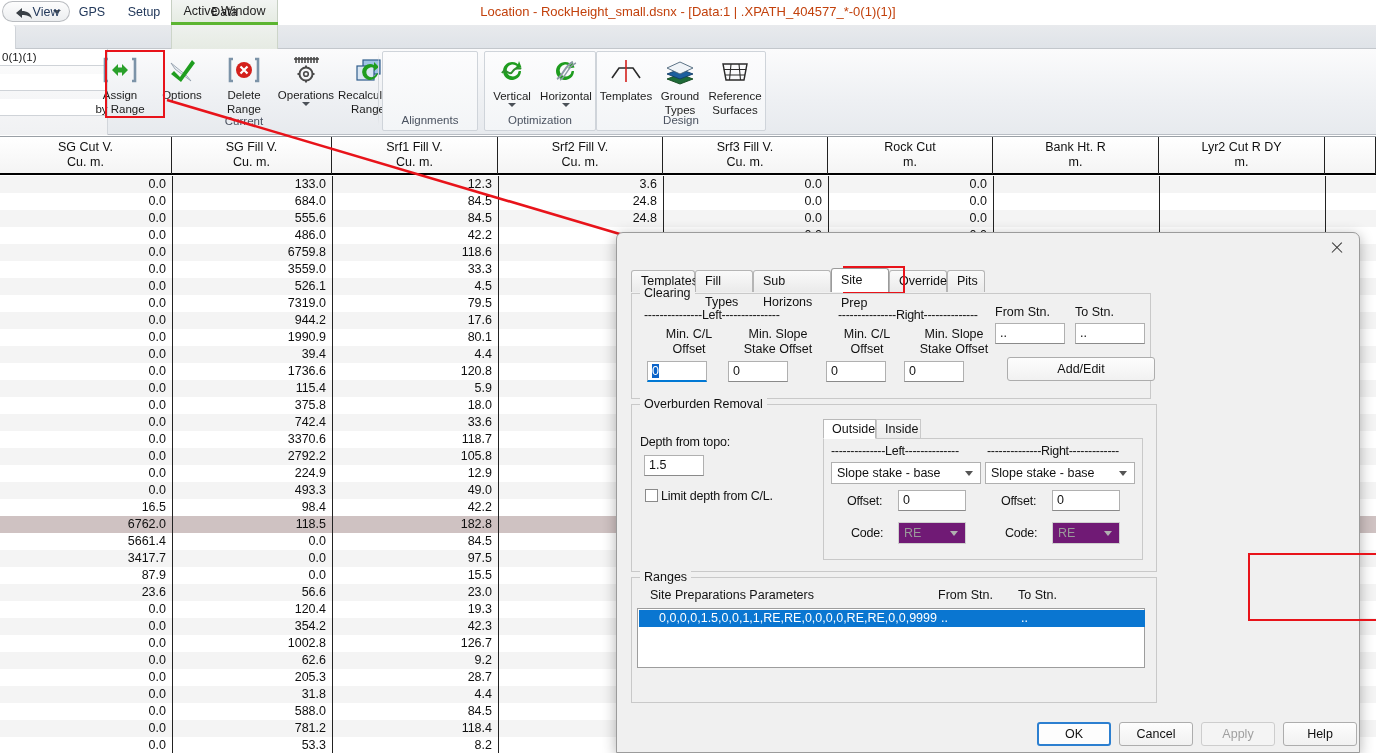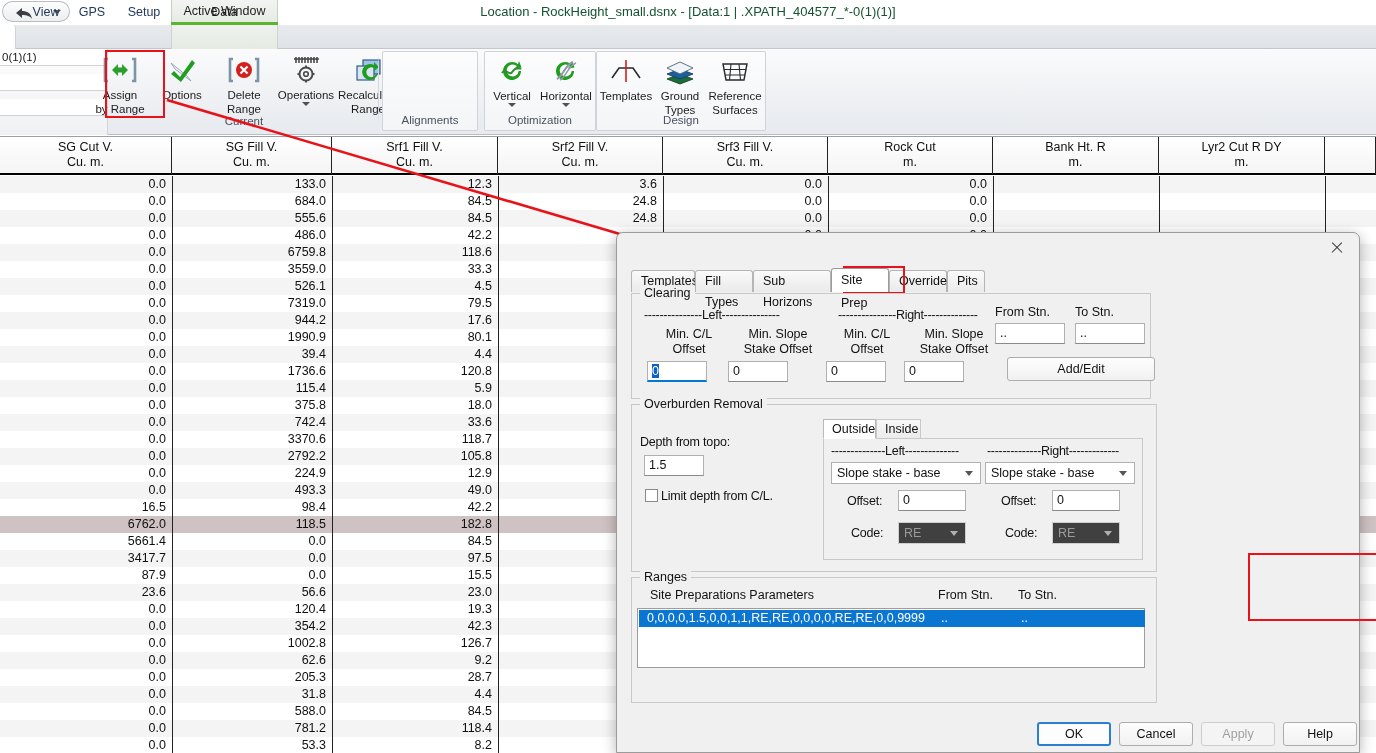--- a/index.html
+++ b/index.html
@@ -14,21 +14,21 @@
   }
   #app { position: relative; width: 1376px; height: 753px; }
 
   
   .titlebar {
     position: absolute; left: 0; top: 0; width: 1376px; height: 24px;
     background: #ffffff;
   }
   .titlebar-text {
     position: absolute; left: 0; top: 0; width: 1376px; height: 24px;
-    line-height: 24px; text-align: center; font-size: 13px; color: #14532d;
+    line-height: 24px; text-align: center; font-size: 13px; color: #c2410c;
   }
   .qat-back {
     position: absolute; left: 2px; top: 1px; width: 42px; height: 21px;
     border: 1px solid #b9bcc0; border-right: none;
     border-radius: 11px 0 0 11px;
     background: linear-gradient(#fdfdfd, #eceef0);
   }
   .qat-back svg { position:absolute; left:10px; top:3px; }
   .qat-drop {
     position: absolute; left: 44px; top: 1px; width: 26px; height: 21px;
@@ -230,21 +230,21 @@
     font-size: 12.5px; color: #111; text-align: center;
     line-height: 22px; height: 24px;
   }
   .btn.primary { border: 2px solid #2c7fd0; background: #fdfdfd; line-height: 20px; }
   .btn.disabled { color: #a0a0a0; background: #f4f4f4; border-color: #cdcdcd; }
 
   .cbox {
     position: absolute; background: #ffffff; border: 1px solid #b0b0b0;
     height: 22px; font-size: 12.5px; color: #111; line-height: 20px; padding-left: 5px;
   }
-  .cbox.dim { color: #9a9a9a; background: #404040; border-color: #cfcfcf; }
+  .cbox.dim { color: #9a9a9a; background: #701a75; border-color: #cfcfcf; }
   .cbox .chev {
     position: absolute; right: 7px; top: 8px; width: 8px; height: 5px;
   }
   .cbox .chev:before {
     content: ""; position: absolute; left: 0; top: 0;
     border-left: 4.5px solid transparent; border-right: 4.5px solid transparent;
     border-top: 5px solid #555;
   }
   .cbox.dim .chev:before { border-top-color: #b0b0b0; }
 
@@ -267,21 +267,21 @@
   }
   .subpanel {
     position: absolute; border: 1px solid #c9c9c9; background: transparent;
   }
 
   .listbox {
     position: absolute; background: #ffffff; border: 1px solid #9d9d9d;
   }
   .listrow-sel {
     position: absolute; left: 1px; top: 1px; height: 17px; line-height: 17px;
-    background: #0a76d1; color: #ffffff; font-size: 12.5px; padding-left: 8px;
+    background: #0a76d1; color: #ffffff; font-size: 12.5px; padding-left: 20px;
   }
   .colhdr { position: absolute; font-size: 12.5px; color: #111; }
 </style>
 </head>
 <body>
 
 <div id="app">
 
   <div class="titlebar">
     <div class="qat-back">

